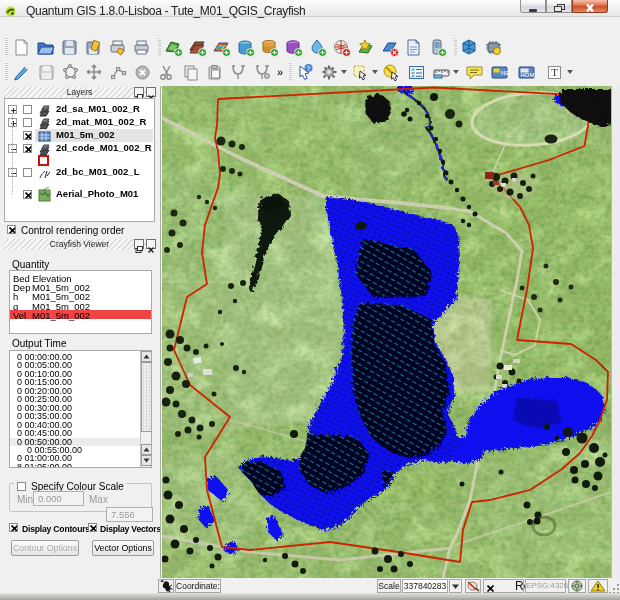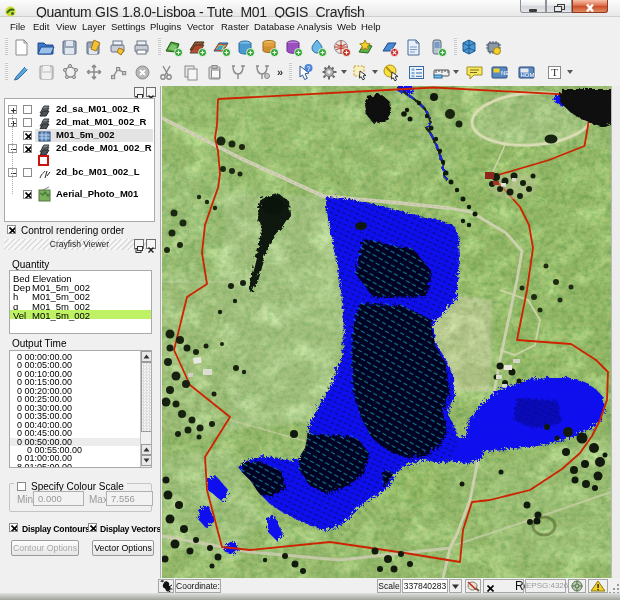--- a/index.html
+++ b/index.html
@@ -1,19 +1,19 @@
 <!DOCTYPE html>
 <html><head><meta charset="utf-8">
 <style>
 *{margin:0;padding:0;box-sizing:border-box}
 body{font-family:"Liberation Sans",sans-serif;width:620px;height:600px;overflow:hidden;background:#f0f0f0}
 .abs{position:absolute}
 #win{position:absolute;left:0;top:0;width:620px;height:600px;background:#f0f0f0}
 #titlebar{left:0;top:0;width:620px;height:17px;background:linear-gradient(#fcfcfc,#f0f0f0 60%,#e7e7e7);border-bottom:1px solid #cfcfcf}
-#title{left:36px;top:3.5px;font-size:14px;color:#222;white-space:nowrap;letter-spacing:-0.3px}
+#title{left:26px;top:3.5px;font-size:12px;color:#222;white-space:nowrap;letter-spacing:-0.3px}
 .wbtn{top:0;height:13px;border:1px solid #8d9196;border-top:none;background:linear-gradient(#fdfdfd,#e9eaec 45%,#d2d5d9 50%,#e3e5e8)}
 #menubar{left:0;top:18px;width:620px;height:16px;background:#f0f0f0;font-size:9.5px;color:#111}
 #menubar span{position:absolute;top:3px;white-space:nowrap}
 .tbrow{left:0;width:620px;background:#f0f0f0}
 .grip{top:3px;width:3px;height:18px;background:repeating-linear-gradient(#f8f8f8 0 1px,#c6c6c6 1px 2px)}
 #map{left:162px;top:86px;width:449px;height:507px;background:#8cc06e;overflow:hidden}
 #rframe{left:611px;top:86px;width:9px;height:507px;background:#ececec;border-left:1px solid #b9b9b9}
 #botframe{left:0px;top:593px;width:620px;height:7px;background:linear-gradient(#e2e2e2,#9fa49a)}
 #dock{left:0;top:86px;width:161px;height:507px;background:#f0f0f0;border-right:1px solid #adadad;overflow:hidden}
 .ptitle{left:4px;width:151px;height:11px;background:repeating-linear-gradient(135deg,#f7f7f7 0 2.5px,#dcdcdc 2.5px 4px);font-size:8.5px;color:#222;text-align:center;line-height:11px}
@@ -43,34 +43,20 @@
 <div class="abs wbtn" style="left:520px;width:26px;border-radius:0 0 0 3px"><svg width="24" height="12">
         <rect x="8" y="7" width="8" height="3" rx="1" fill="#3a3a3a"></rect>
       </svg></div>
 <div class="abs wbtn" style="left:546px;width:26px"><svg width="24" height="12">
         <rect x="10.5" y="2.5" width="7" height="5" fill="none" stroke="#3a3a3a"></rect>
         <rect x="7.5" y="4.5" width="7" height="5" fill="#e9eaec" stroke="#3a3a3a"></rect>
       </svg></div>
 <div class="abs wbtn" style="left:572px;width:36px;border-radius:0 0 3px 0;background:linear-gradient(#f5c0a8,#e0714f 45%,#c94b28 50%,#e08a5f);border-color:#8f3a1e"><svg width="34" height="12">
         <path d="M14 2.5 L20 9.5 M20 2.5 L14 9.5" stroke="#fff" stroke-width="2.4"></path>
       </svg></div>
-<div class="abs" id="menubar">
-      <span style="left:10px">File</span>
-      <span style="left:33px">Edit</span>
-      <span style="left:56px">View</span>
-      <span style="left:82px">Layer</span>
-      <span style="left:111px">Settings</span>
-      <span style="left:150px">Plugins</span>
-      <span style="left:187px">Vector</span>
-      <span style="left:221px">Raster</span>
-      <span style="left:254px">Database</span>
-      <span style="left:297px">Analysis</span>
-      <span style="left:337px">Web</span>
-      <span style="left:361px">Help</span>
-    </div>
 <div class="abs tbrow" id="tb1" style="top:34px;height:24px"></div>
     <div class="abs grip" style="left:5px;top:37px"></div>
     <div class="abs" style="left:12px;top:38px;width:19px;height:19px"><svg width="19" height="19" viewBox="0 0 19 19">
         <path d="M4 2h8l3 3v12H4z" fill="#fff" stroke="#8a8a8a"></path>
         <path d="M12 2v3h3" fill="none" stroke="#8a8a8a"></path>
       </svg></div>
     <div class="abs" style="left:36px;top:38px;width:19px;height:19px"><svg width="19" height="19" viewBox="0 0 19 19">
         <path d="M2 5h6l2 2h7v9H2z" fill="#3d77c9" stroke="#1d4d90"></path>
         <path d="M2 16 5 9h13l-3 7z" fill="#9cc0ea" stroke="#1d4d90"></path>
       </svg></div>
@@ -539,20 +525,21 @@
         <ellipse cx="376" cy="429" rx="3.5" ry="3.5" fill="#10180c" opacity="1"></ellipse>
         <ellipse cx="368" cy="436" rx="3.0" ry="3.0" fill="#10180c" opacity="1"></ellipse>
         <ellipse cx="339" cy="386" rx="2.5" ry="2.5" fill="#10180c" opacity="1"></ellipse>
         <ellipse cx="300" cy="398" rx="2.5" ry="2.5" fill="#10180c" opacity="1"></ellipse>
         <ellipse cx="382" cy="440" rx="11" ry="9" fill="none" stroke="#3c4a16" stroke-width="3" opacity="0.45"></ellipse>
         <ellipse cx="375" cy="435" rx="3.5" ry="3.5" fill="#0c140a" opacity="1"></ellipse>
         <rect width="449" height="507" filter="url(#g1)" opacity="0.22" style="mix-blend-mode:soft-light"></rect>
       </svg></div>
 <div class="abs" id="rframe"></div>
 <div class="abs" id="dock">
+      <div class="abs ptitle" style="top:1px">Layers</div>
       <div class="abs pbtn" style="left:134px;top:1px"><svg width="8" height="8">
           <rect x="1" y="2.5" width="5" height="4" fill="none" stroke="#333"></rect>
           <rect x="2.5" y="0.5" width="5" height="4" fill="#f5f5f5" stroke="#333"></rect>
         </svg></div>
       <div class="abs pbtn" style="left:146px;top:1px"><svg width="8" height="8">
           <path d="M1.5 1.5l5 5M6.5 1.5l-5 5" stroke="#222" stroke-width="1.4"></path>
         </svg></div>
       <div class="abs" id="layersbody">
         <div class="abs eb" style="left:3px;top:6px;line-height:0"><svg width="9" height="9">
             <path d="M2 4.5h5" stroke="#333"></path>
@@ -650,21 +637,21 @@
           <span style="position:absolute;left:22px">M01_5m_002</span>
         </div>
         <div class="abs" style="left:0;top:20.4px;width:141px;height:9px;font-size:9.5px">
           <span style="position:absolute;left:3px">h</span>
           <span style="position:absolute;left:22px">M01_5m_002</span>
         </div>
         <div class="abs" style="left:0;top:29.599999999999998px;width:141px;height:9px;font-size:9.5px">
           <span style="position:absolute;left:3px">q</span>
           <span style="position:absolute;left:22px">M01_5m_002</span>
         </div>
-        <div class="abs" style="left:0;top:38.8px;width:141px;height:9px;background:#bef264;font-size:9.5px">
+        <div class="abs" style="left:0;top:38.8px;width:141px;height:9px;background:#ef4444;font-size:9.5px">
           <span style="position:absolute;left:3px">Vel</span>
           <span style="position:absolute;left:22px">M01_5m_002</span>
         </div>
       </div>
       <div class="abs lbl" style="left:12px;top:252px">Output Time</div>
       <div class="abs whitebox" style="left:9px;top:264px;width:143px;height:118px;overflow:hidden">
         <div class="abs" style="left:0;top:2px;width:130px;height:8.4px;font-size:9px">
           <span style="position:absolute;left:7px;top:-1px">0 00:00:00.00</span>
         </div>
         <div class="abs" style="left:0;top:10.45px;width:130px;height:8.4px;font-size:9px">
@@ -717,21 +704,21 @@
           <div class="abs" style="left:0;top:104px;width:11px;height:11px;border:1px solid #9a9a9a;background:#e8e8e8"><svg width="9" height="9">
               <path d="M4.5 6.5 L7.5 2.5 H1.5 Z" fill="#333"></path>
             </svg></div>
         </div>
       </div>
       <div class="abs" style="left:9px;top:397px;width:143px;height:29px;border:1px solid #c4c4c4;border-radius:2px"></div>
       <div class="abs" style="left:14px;top:391px;background:#f0f0f0;padding:0 3px;height:11px"><span class="cb" style="display:inline-block;vertical-align:middle"></span><span class="lbl" style="margin-left:5px;vertical-align:middle">Specify Colour Scale</span></div>
       <div class="abs lbl" style="left:17px;top:408px;color:#9a9a9a">Min</div>
       <div class="abs inp" style="left:33px;top:405px;width:51px;height:15px;padding:1px 0 0 4px">0.000</div>
       <div class="abs lbl" style="left:89px;top:408px;color:#9a9a9a">Max</div>
-      <div class="abs inp" style="left:106px;top:405px;width:47px;height:15px;padding:1px 16px 0 4px">7.556</div>
+      <div class="abs inp" style="left:106px;top:421px;width:47px;height:15px;padding:1px 16px 0 4px">7.556</div>
       <div class="abs cb" style="left:9px;top:437px">
         <svg width="7" height="7">
           <path d="M0.5 0.5l6 6M6.5 0.5l-6 6" stroke="#000" stroke-width="1.6"></path>
         </svg>
       </div>
       <div class="abs" style="left:22px;top:438px;font-size:8.6px;font-weight:bold;letter-spacing:-0.2px;white-space:nowrap">Display Contours</div>
       <div class="abs cb" style="left:88px;top:437px">
         <svg width="7" height="7">
           <path d="M0.5 0.5l6 6M6.5 0.5l-6 6" stroke="#000" stroke-width="1.6"></path>
         </svg>

